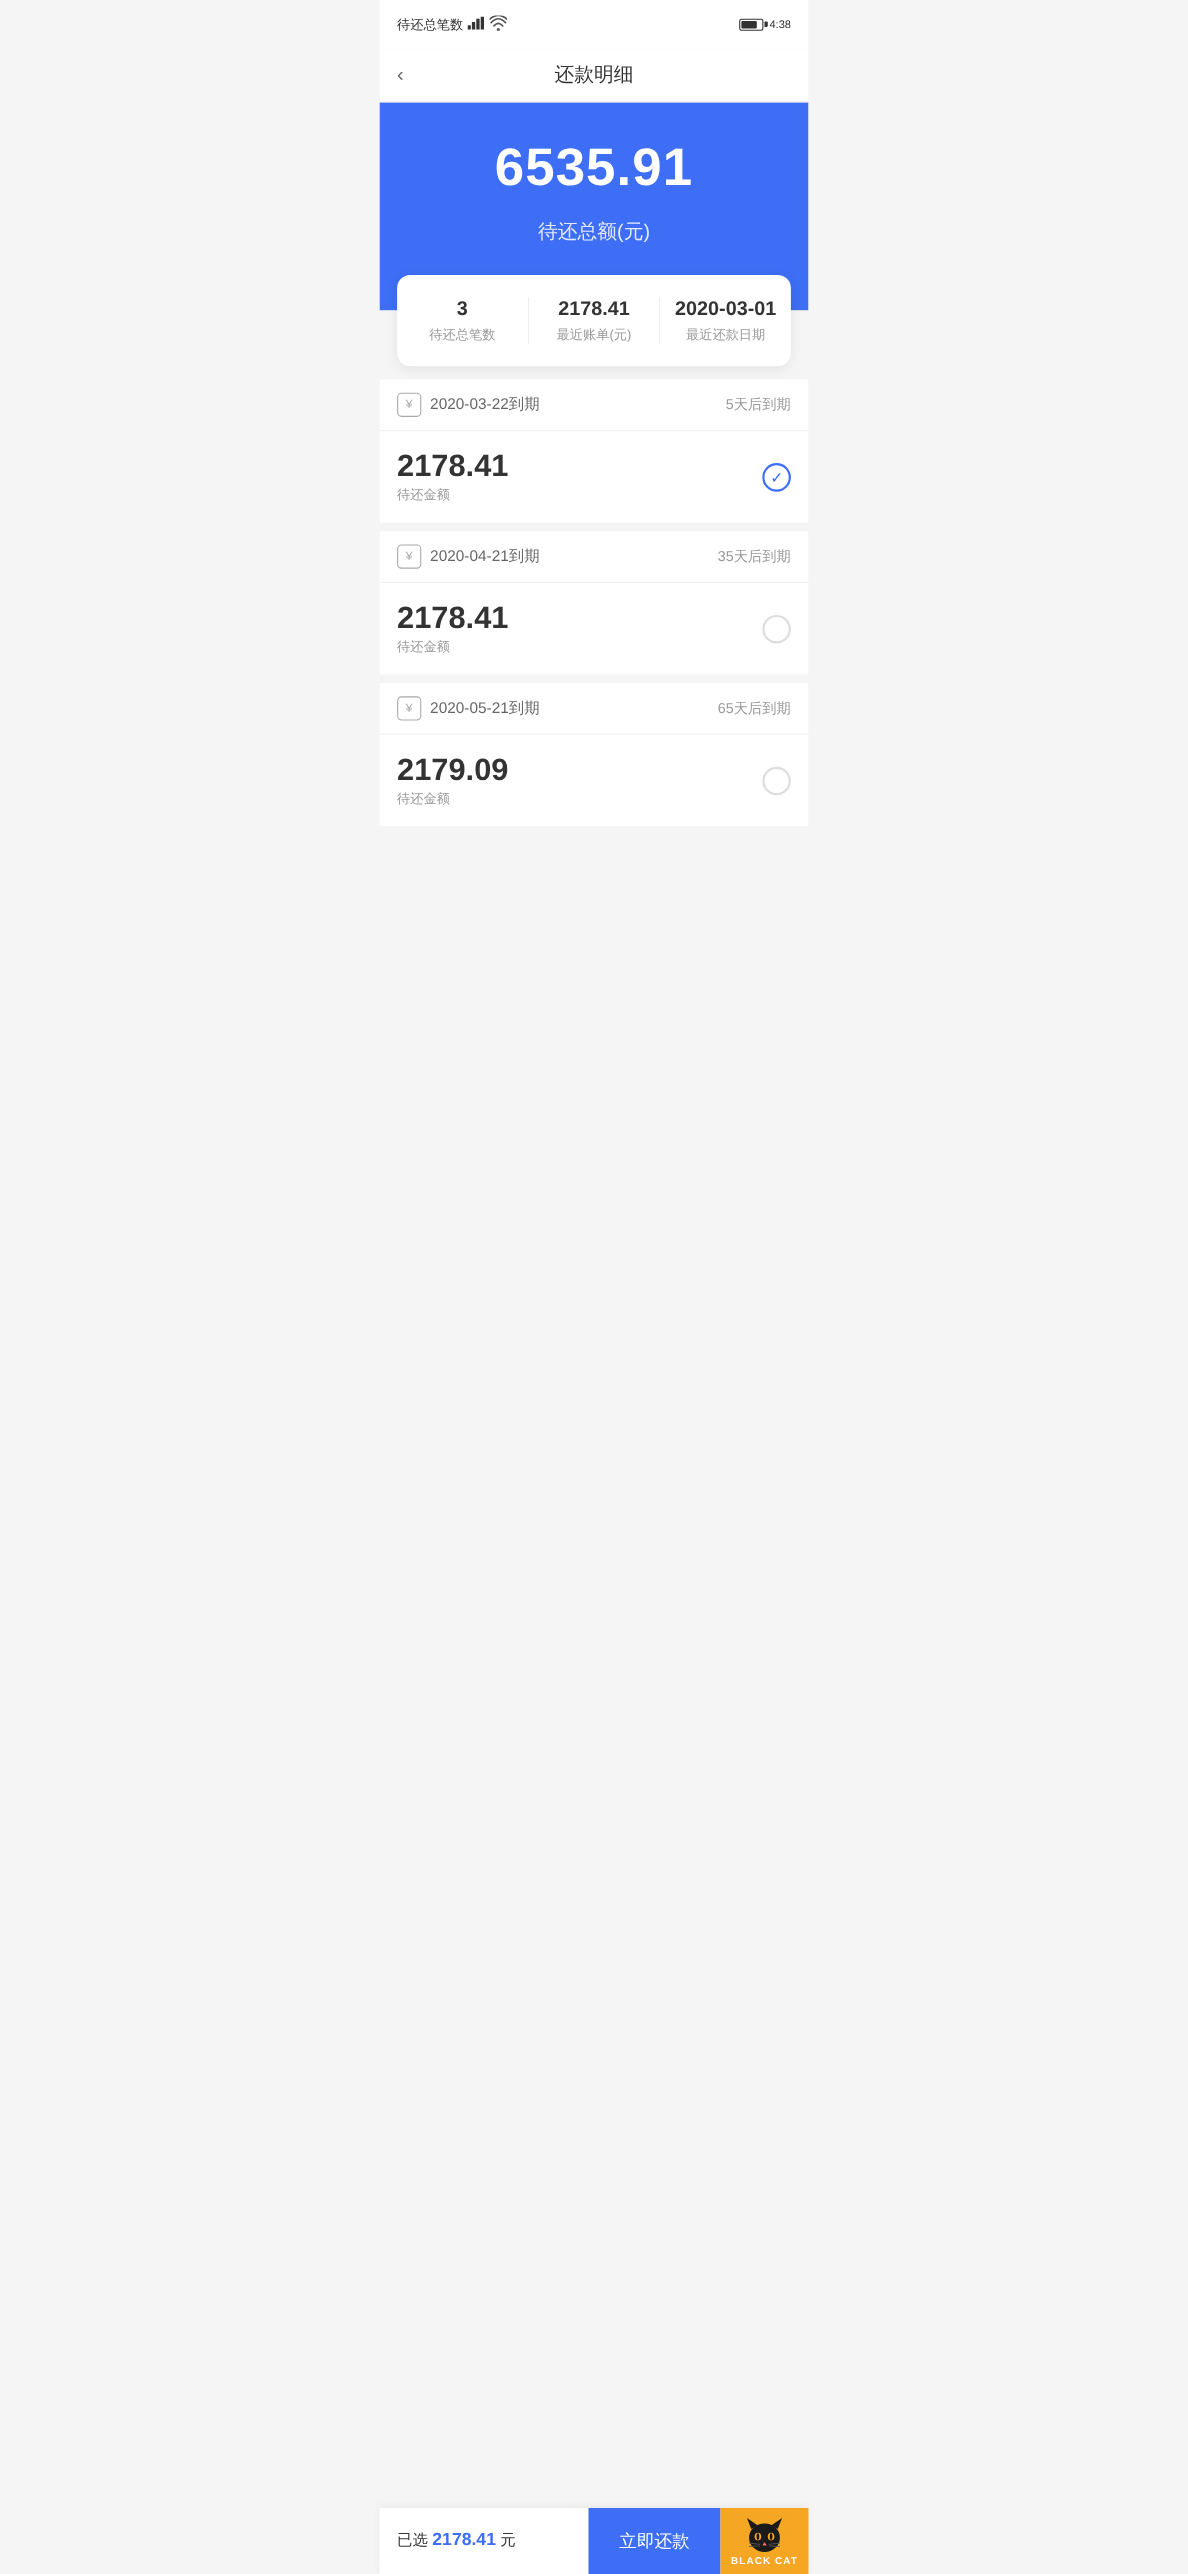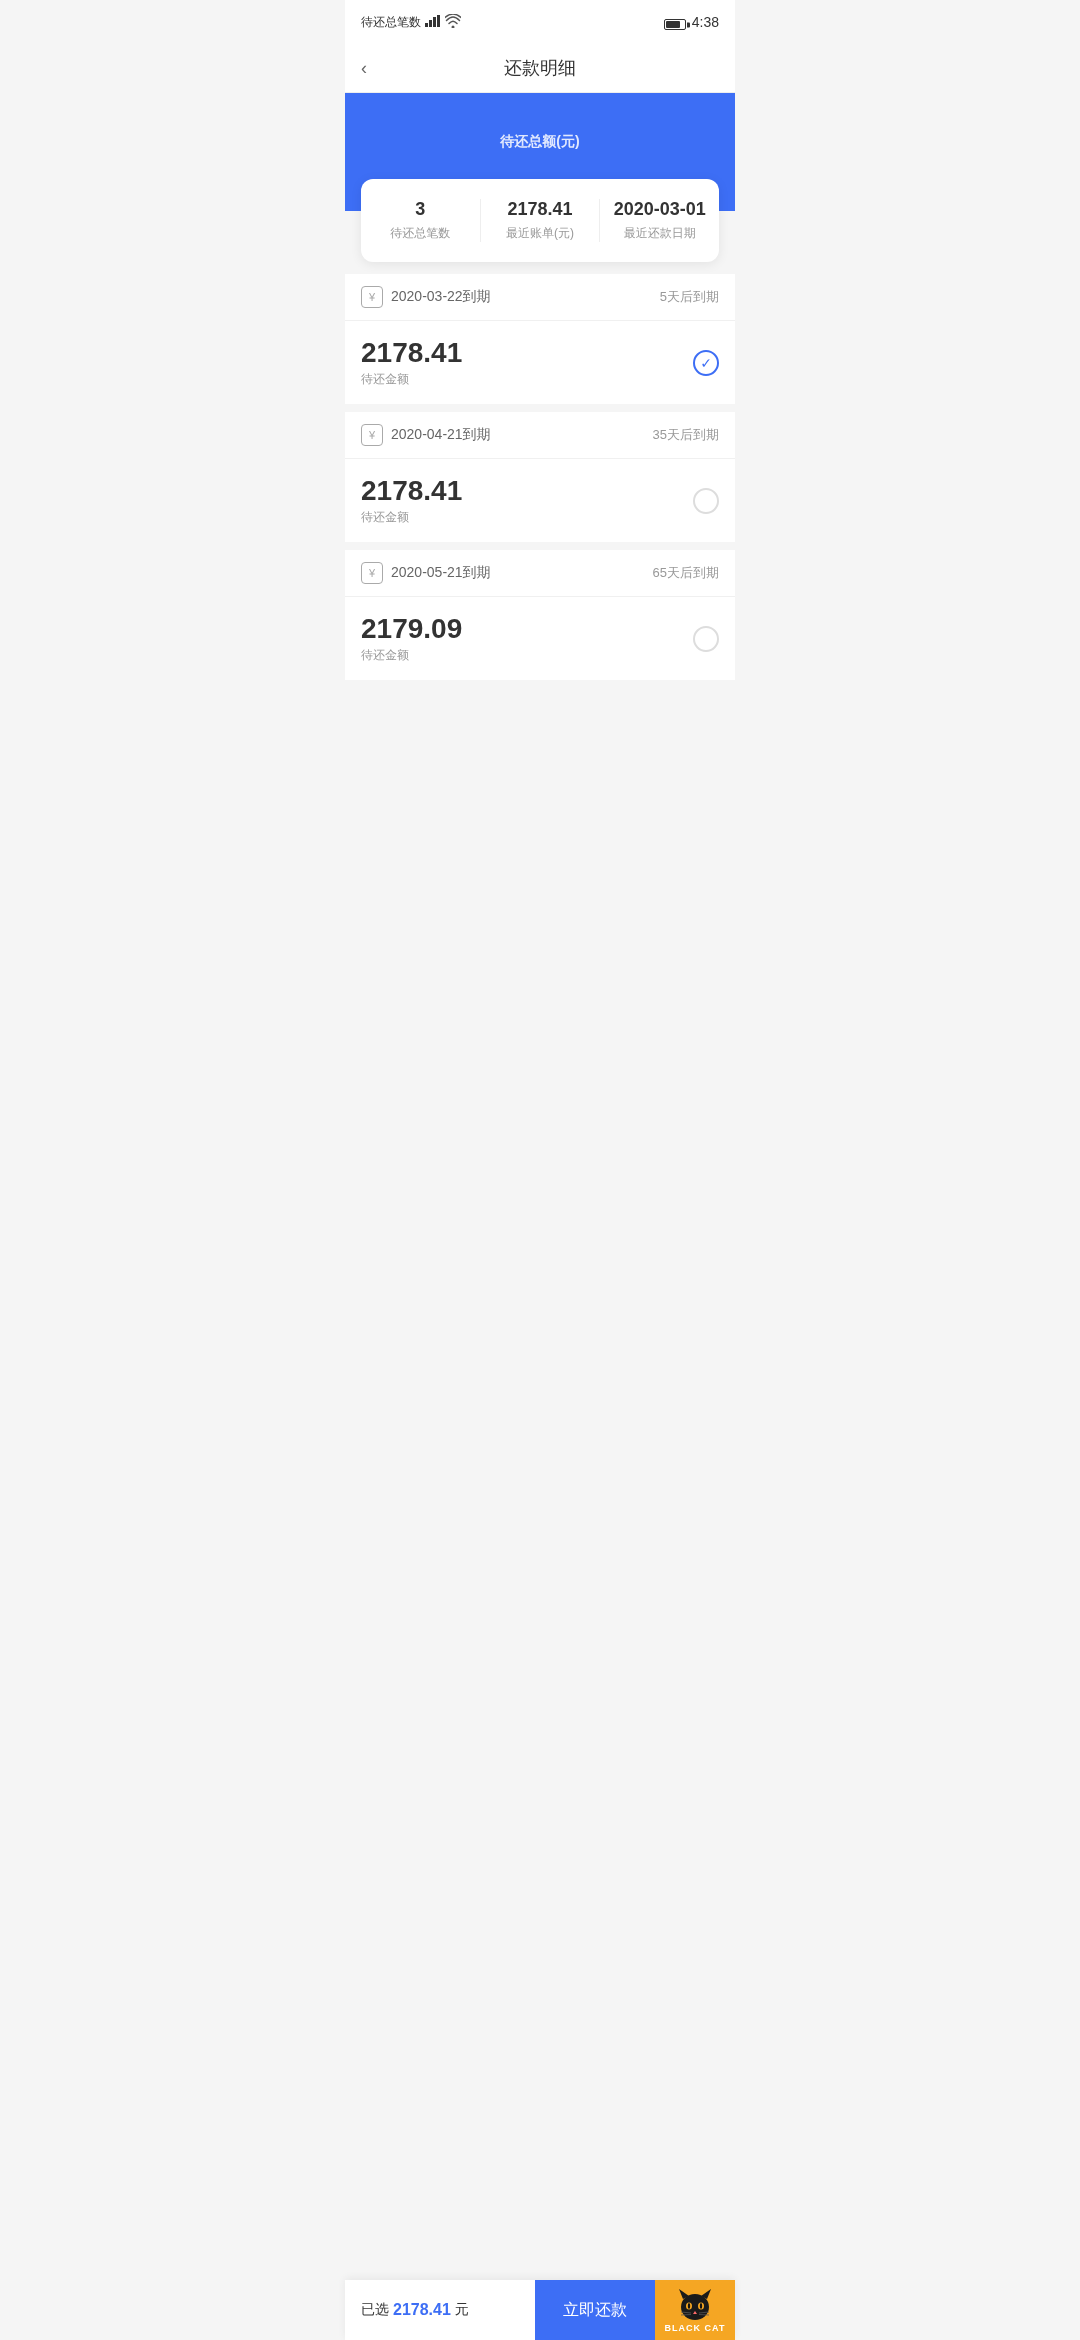--- a/index.html
+++ b/index.html
@@ -24,24 +24,24 @@
       height: 44px;
     }
     .status-left {
       font-size: 12px;
       color: #333;
       display: flex;
       align-items: center;
       gap: 4px;
     }
     .status-right {
-      font-size: 14px;
-      color: #333;
-      display: flex;
-      align-items: flex-end;
+      font-size: 10px;
+      color: #333;
+      display: flex;
+      align-items: flex-start;
       gap: 4px;
     }
     .battery-icon {
       display: inline-block;
       width: 22px;
       height: 11px;
       border: 1.5px solid #333;
       border-radius: 2px;
       position: relative;
       margin-right: 2px;
@@ -96,24 +96,23 @@
       padding: 32px 16px 60px;
       text-align: center;
     }
     .banner-amount {
       font-size: 48px;
       font-weight: 600;
       color: #fff;
       letter-spacing: 1px;
     }
     .banner-label {
-      font-size: 14px;
+      font-size: 18px;
       color: rgba(255,255,255,0.85);
-      margin-top: 8px;
-      font-weight: bold;
+      margin-top: 18px;
     }
 
     
     .summary-card {
       background: #fff;
       margin: -32px 16px 12px;
       border-radius: 12px;
       padding: 20px 0;
       display: flex;
       box-shadow: 0 2px 12px rgba(0,0,0,0.08);
@@ -309,20 +308,21 @@
     <span>4:38</span>
   </div>
 </div>
 
 <div class="header">
   <span class="back-btn">‹</span>
   <span class="header-title">还款明细</span>
 </div>
 
 <div class="blue-banner">
+  <div class="banner-amount">6535.91</div>
   <div class="banner-label">待还总额(元)</div>
 </div>
 
 <div class="summary-card">
   <div class="summary-item">
     <div class="summary-value">3</div>
     <div class="summary-desc">待还总笔数</div>
   </div>
   <div class="summary-item">
     <div class="summary-value">2178.41</div>

